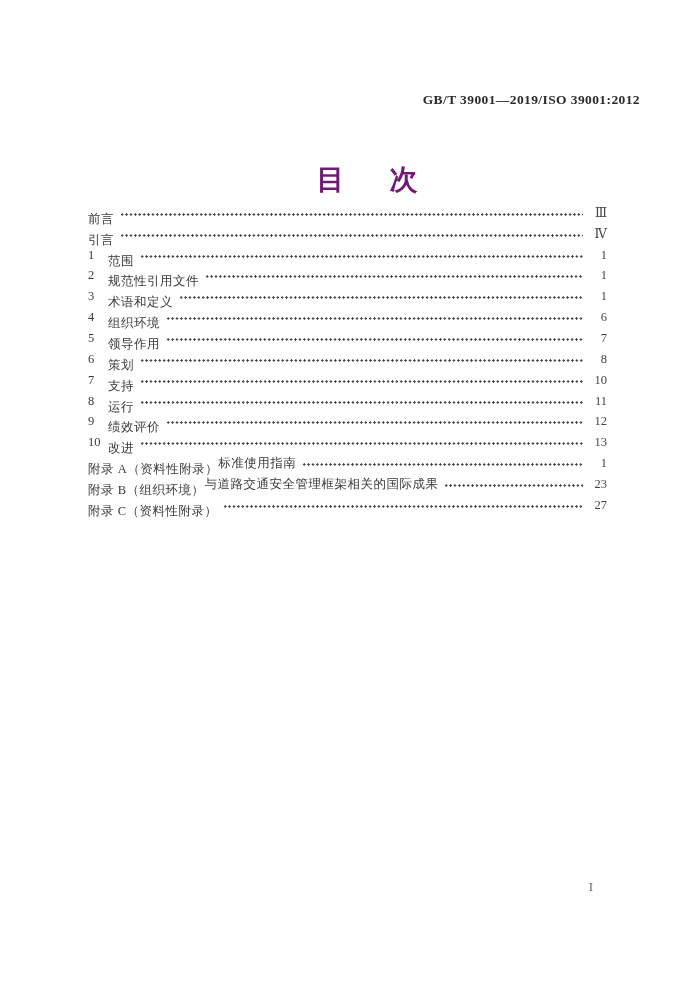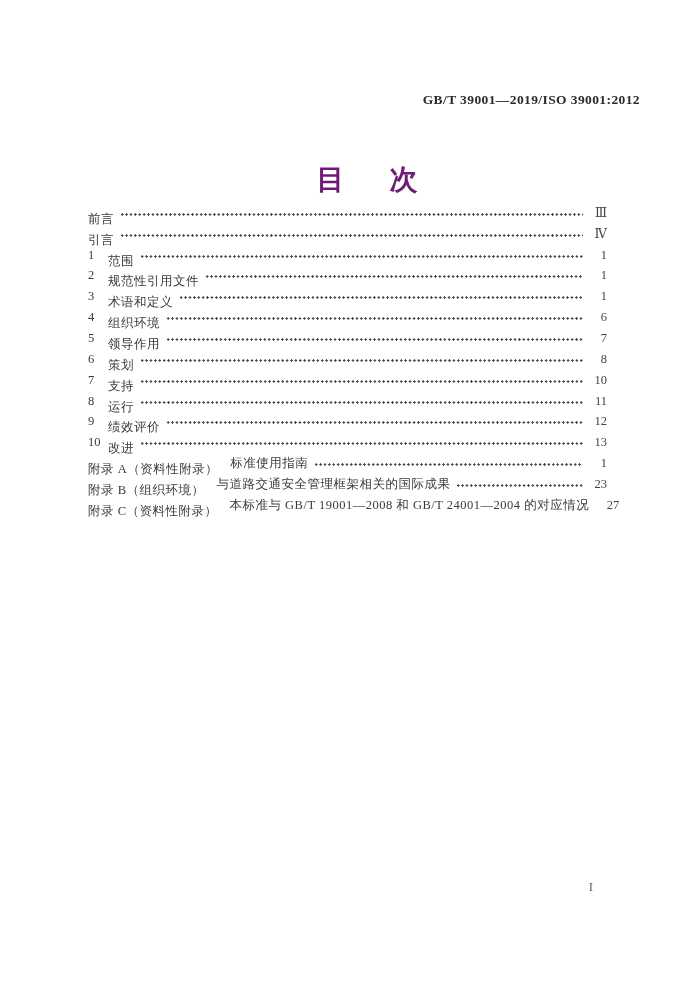--- a/index.html
+++ b/index.html
@@ -58,21 +58,20 @@
     flex: 0 0 auto;
     min-width: 20px;
   }
   .toc-row .label {
     flex: 0 0 auto;
     letter-spacing: 0.5px;
     margin-top: 12px;
   }
   .toc-row .label2 {
     flex: 0 0 auto;
-    margin-left: 12px;
     letter-spacing: 0.5px;
   }
   .toc-row .leader {
     flex: 1 1 auto;
     height: 7px;
     margin: 2px 5px 0 6px;
     background-image: radial-gradient(circle, #474747 1.05px, rgba(0,0,0,0) 1.35px);
     background-size: 4.4px 7px;
     background-repeat: repeat-x;
     background-position: 0 50%;
@@ -110,18 +109,18 @@
       <div class="toc-row"><span class="num">3</span><span class="label">术语和定义</span><span class="leader"></span><span class="pg">1</span></div>
       <div class="toc-row"><span class="num">4</span><span class="label">组织环境</span><span class="leader"></span><span class="pg">6</span></div>
       <div class="toc-row"><span class="num">5</span><span class="label">领导作用</span><span class="leader"></span><span class="pg">7</span></div>
       <div class="toc-row"><span class="num">6</span><span class="label">策划</span><span class="leader"></span><span class="pg">8</span></div>
       <div class="toc-row"><span class="num">7</span><span class="label">支持</span><span class="leader"></span><span class="pg">10</span></div>
       <div class="toc-row"><span class="num">8</span><span class="label">运行</span><span class="leader"></span><span class="pg">11</span></div>
       <div class="toc-row"><span class="num">9</span><span class="label">绩效评价</span><span class="leader"></span><span class="pg">12</span></div>
       <div class="toc-row"><span class="num">10</span><span class="label">改进</span><span class="leader"></span><span class="pg">13</span></div>
       <div class="toc-row"><span class="label">附录 A（资料性附录）</span><span class="label2">标准使用指南</span><span class="leader"></span><span class="pg">1</span></div>
       <div class="toc-row"><span class="label">附录 B（组织环境）</span><span class="label2">与道路交通安全管理框架相关的国际成果</span><span class="leader"></span><span class="pg">23</span></div>
-      <div class="toc-row"><span class="label">附录 C（资料性附录）</span><span class="label2">本标准与 GB/T 19001—2008 和 GB/T 24001—2004 的对应情况</span><span class="leader"></span><span class="pg">27</span></div>
+      <div class="toc-row"><span class="label">附录 C（资料性附录）</span><span class="leader"></span><span class="pg">27</span></div>
     </div>
 
   <div class="footer-page-number">Ⅰ</div>
 
 </div>
 
 </body></html>

